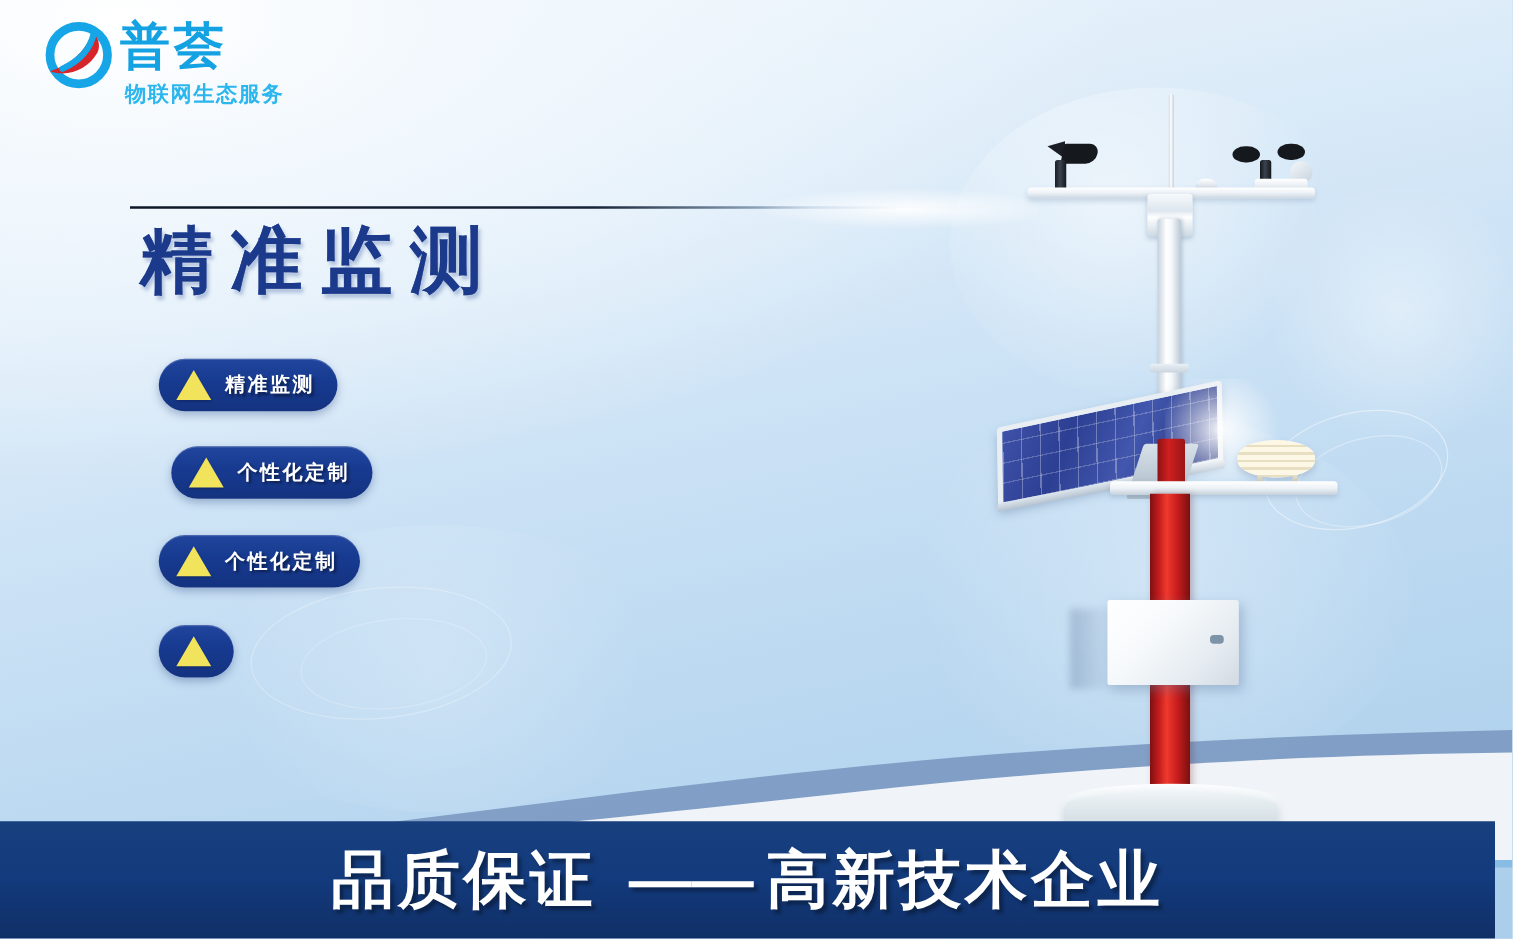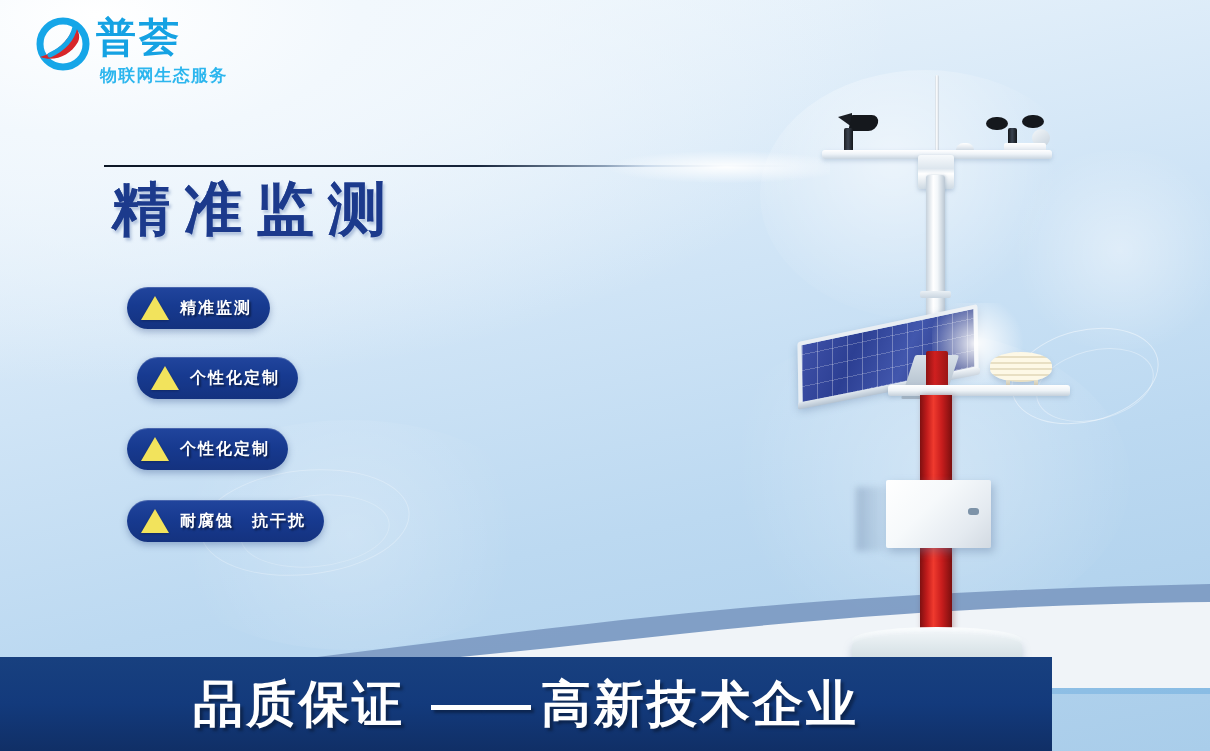--- a/index.html
+++ b/index.html
@@ -183,21 +183,21 @@
   
   .base { position:absolute; left:92px; top:578px; width:170px; height:40px;
      background:linear-gradient(180deg,#eef3f6 0%,#dfe8ec 35%,#c8d5da 100%);
      border-radius:50%/30%; box-shadow:0 4px 8px rgba(110,135,165,.35); }
   .base-top { position:absolute; left:92px; top:572px; width:170px; height:26px;
      background:linear-gradient(180deg,#fbfdfe,#e6eef2); border-radius:50%; }
 
   
   #bottom-strip { position:absolute; left:0; bottom:57px; width:1210px; height:6px;
      background:linear-gradient(90deg,#7fb3e0,#9cc6e9 50%,#89bce4); }
-  #bottom-bar { position:absolute; left:0; bottom:0; width:1052px; height:94px;
+  #bottom-bar { position:absolute; left:0; bottom:0; width:1196px; height:94px;
      background:linear-gradient(180deg,#18407f 0%,#133a7c 50%,#102f66 100%);
      display:flex; align-items:center; justify-content:center; }
   #bottom-text { font-size:50px; font-weight:bold; color:#ffffff;
      letter-spacing:3px; white-space:nowrap;
      text-shadow:3px 3px 3px rgba(0,0,0,.35); }
   #bottom-text .dash { letter-spacing:0; margin:0 10px 0 26px; }
 </style>
 </head>
 <body>
 
@@ -241,21 +241,20 @@
   <div class="pill" id="pill1">
     <span class="tri"></span>
     <span class="ptxt">个性化定制</span>
   </div>
   <div class="pill" id="pill2">
     <span class="tri"></span>
     <span class="ptxt">个性化定制</span>
   </div>
   <div class="pill" id="pill3">
     <span class="tri"></span>
-    <span class="ptxt">耐腐蚀　抗干扰</span>
   </div>
 
   <div id="product">
     <div class="pole-top"></div>
 
     <div class="vane-fin"></div>
     <div class="vane-tail"></div>
     <div class="vane-post"></div>
 
     <div class="cup c1"></div>

